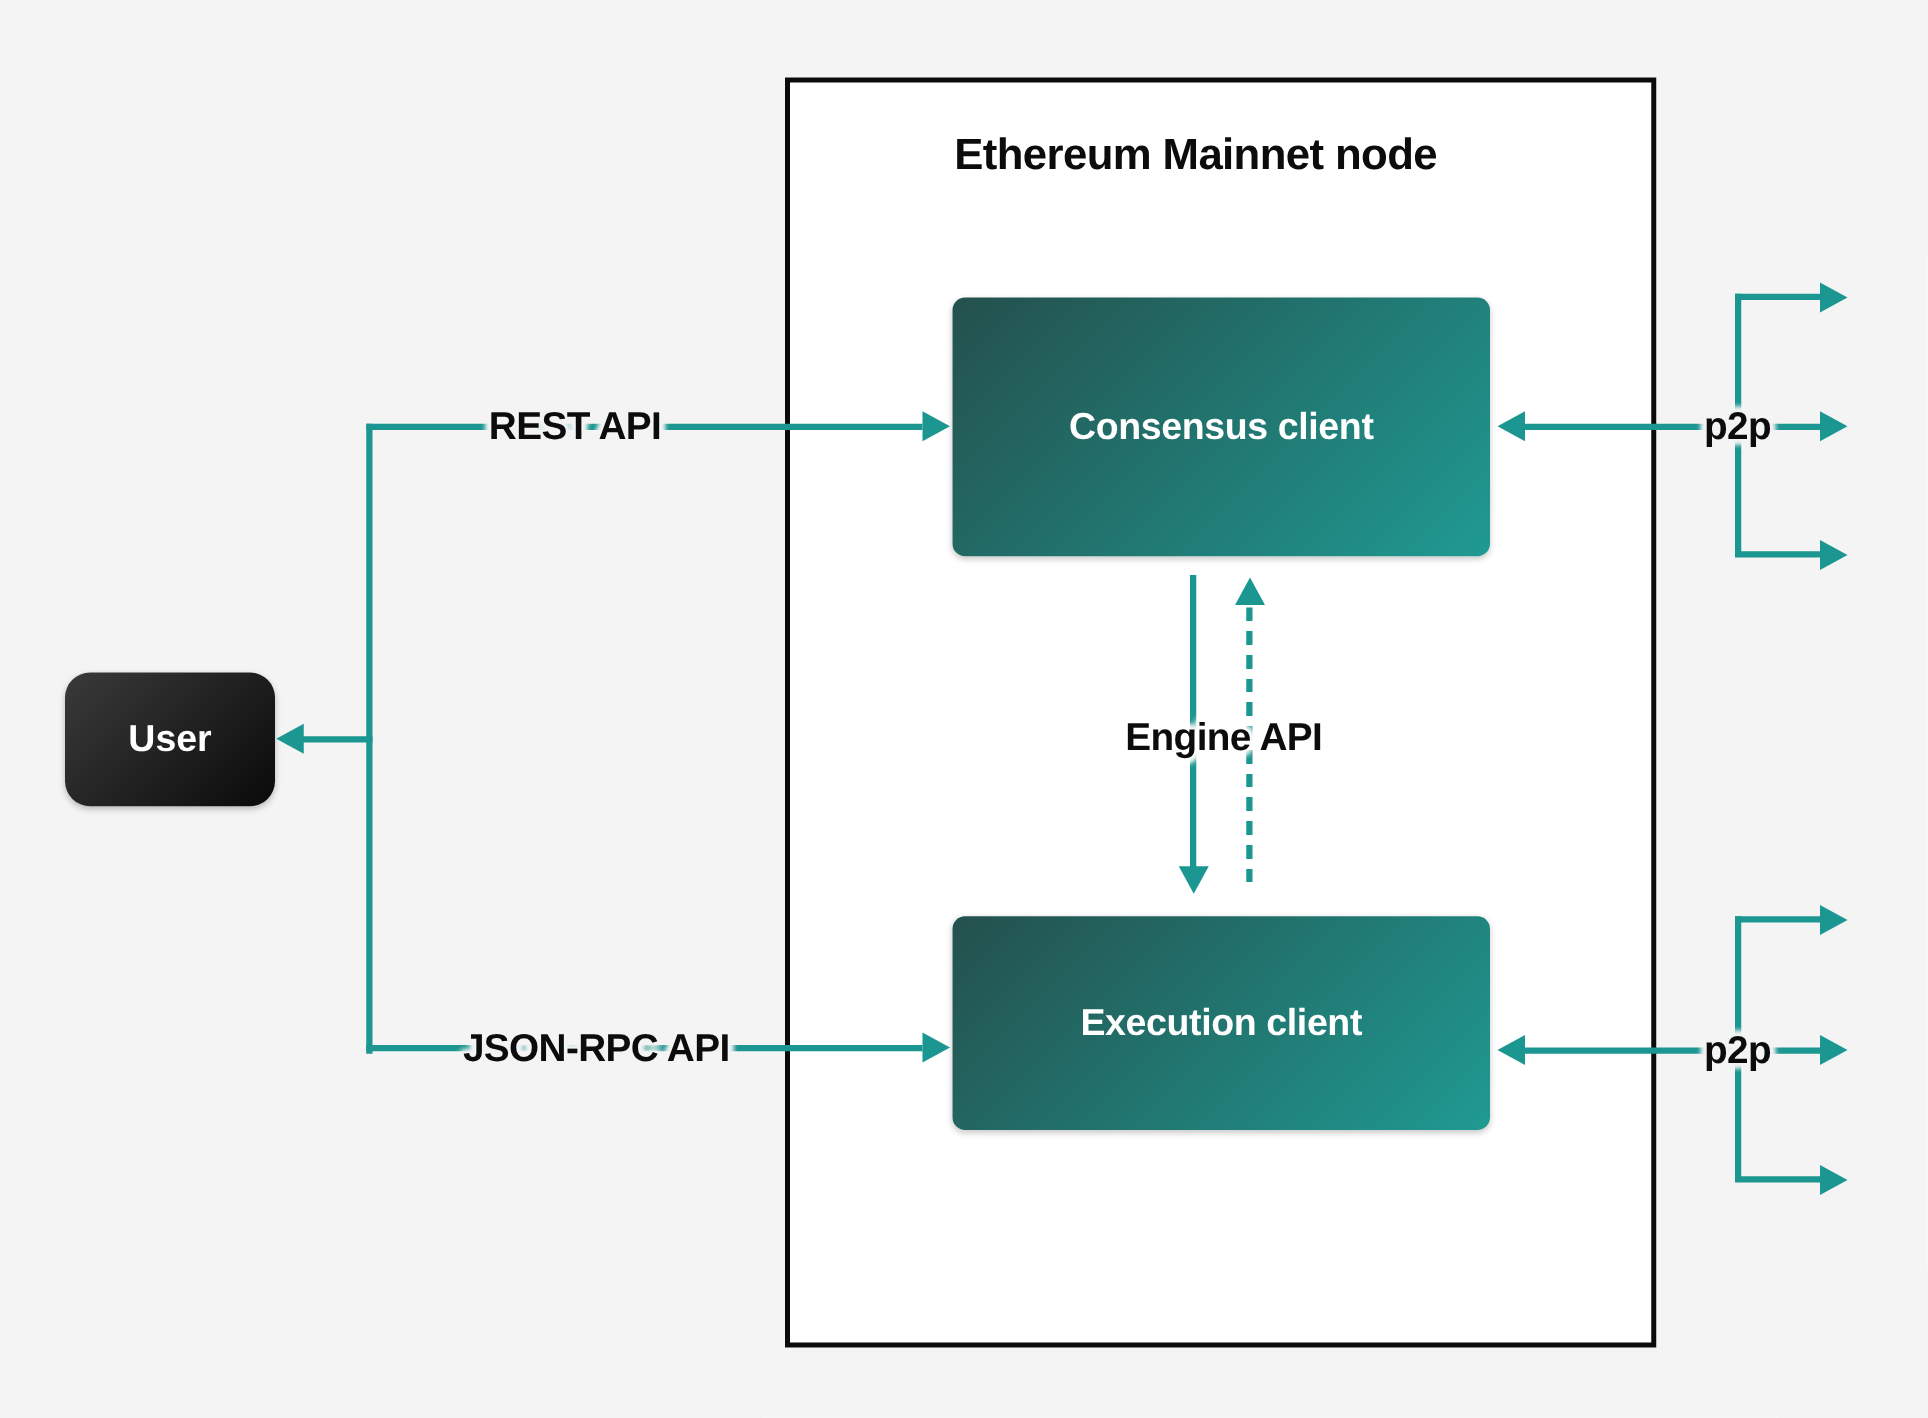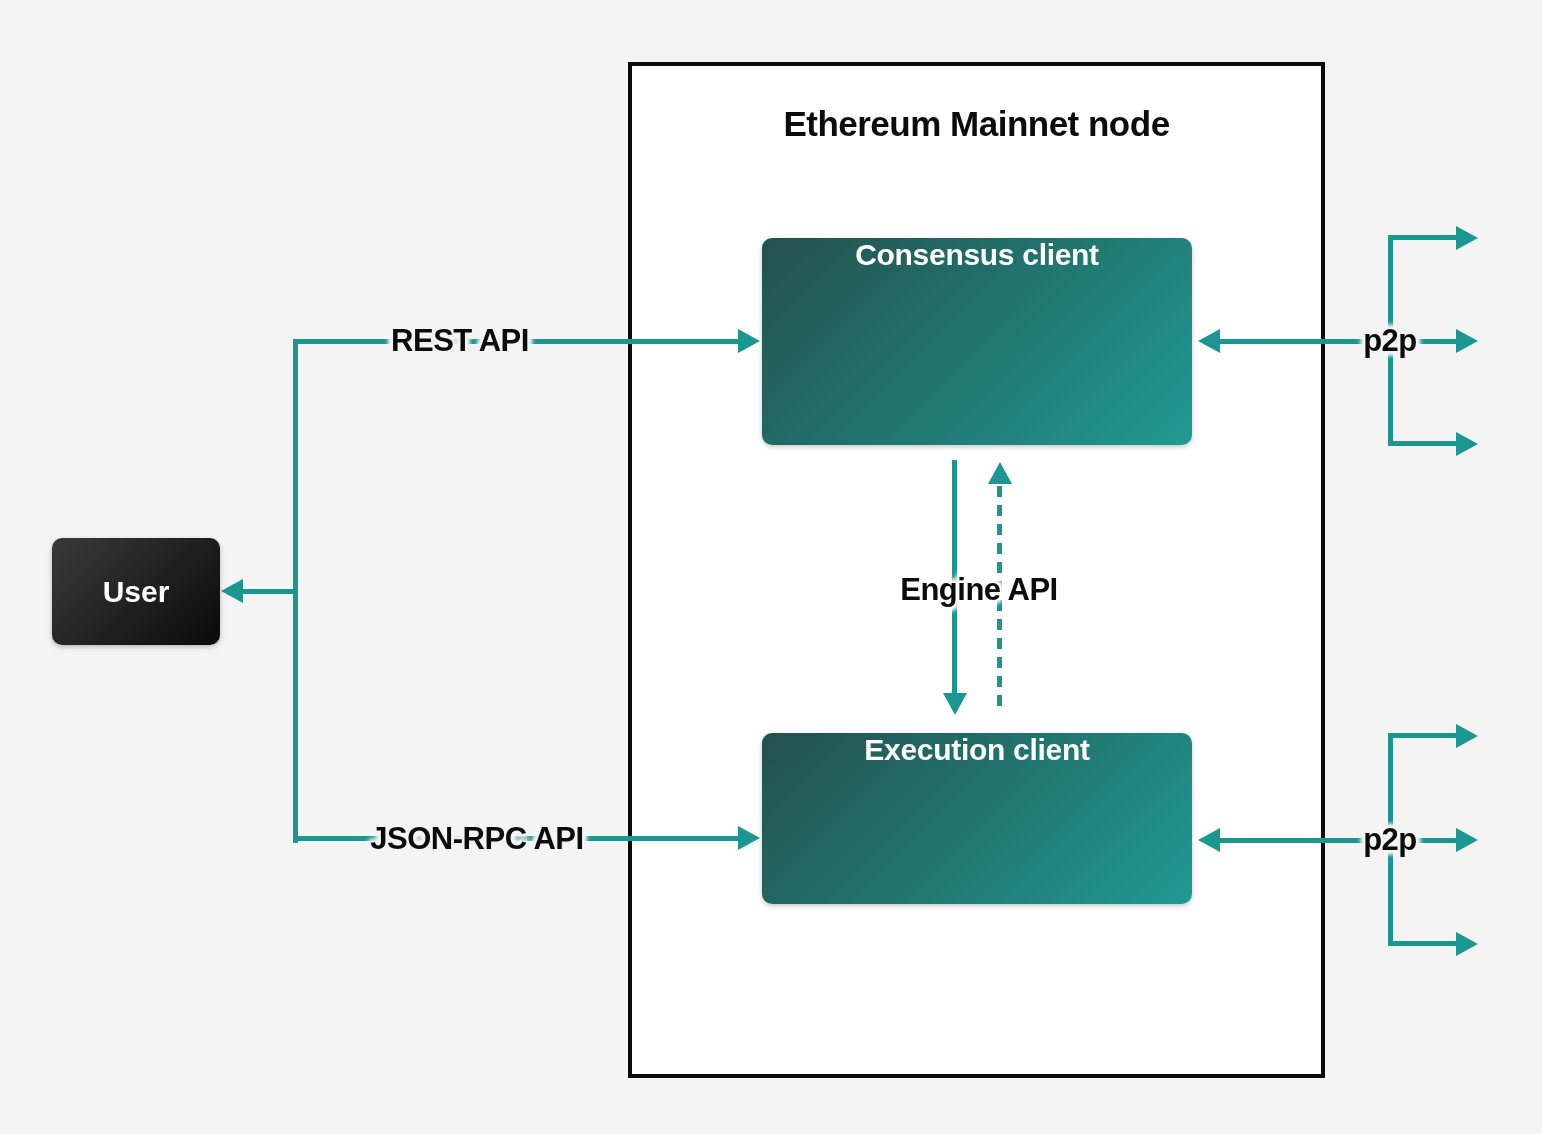--- a/index.html
+++ b/index.html
@@ -18,52 +18,53 @@
   .node-box {
     position: absolute;
     left: 628px; top: 62px;
     width: 697px; height: 1016px;
     box-sizing: border-box;
     background: var(--node-fill, #ffffff);
     border: 4px solid var(--node-border, #0b0b0b);
   }
   .node-title {
     position: absolute;
-    left: 628px; top: 104px;
+    left: 608px; top: 104px;
     width: 697px;
     text-align: center;
     font-size: 35px;
     font-weight: bold;
     letter-spacing: -0.5px;
     color: var(--label-text, #0c0c0c);
     z-index: 3;
   }
   .client-box {
     position: absolute;
     width: 430px;
     border-radius: 10px;
     background: linear-gradient(135deg, var(--client-gradient-start, #24504d) 0%, var(--client-gradient-end, #1f9a92) 100%);
     box-shadow: 0 2px 5px rgba(0,0,0,0.22);
     display: flex;
+    align-items: center;
     justify-content: center;
     z-index: 2;
   }
   .client-box .client-label {
     color: var(--box-label-text, #ffffff);
     font-size: 30px;
     font-weight: bold;
     letter-spacing: -0.3px;
   }
   .consensus { left: 762px; top: 238px; height: 207px; }
   .execution { left: 762px; top: 733px; height: 171px; }
   .user-box {
     position: absolute;
     left: 52px; top: 538px;
     width: 168px; height: 107px;
-    border-radius: 10px;
+    border-radius: 20px;
     background: linear-gradient(135deg, var(--user-gradient-start, #3a3a3a) 0%, var(--user-gradient-end, #0a0a0a) 100%);
     box-shadow: 0 2px 5px rgba(0,0,0,0.25);
     display: flex;
     align-items: center;
     justify-content: center;
     z-index: 2;
   }
   .user-box .client-label {
     color: var(--box-label-text, #ffffff);
     font-size: 30px;

